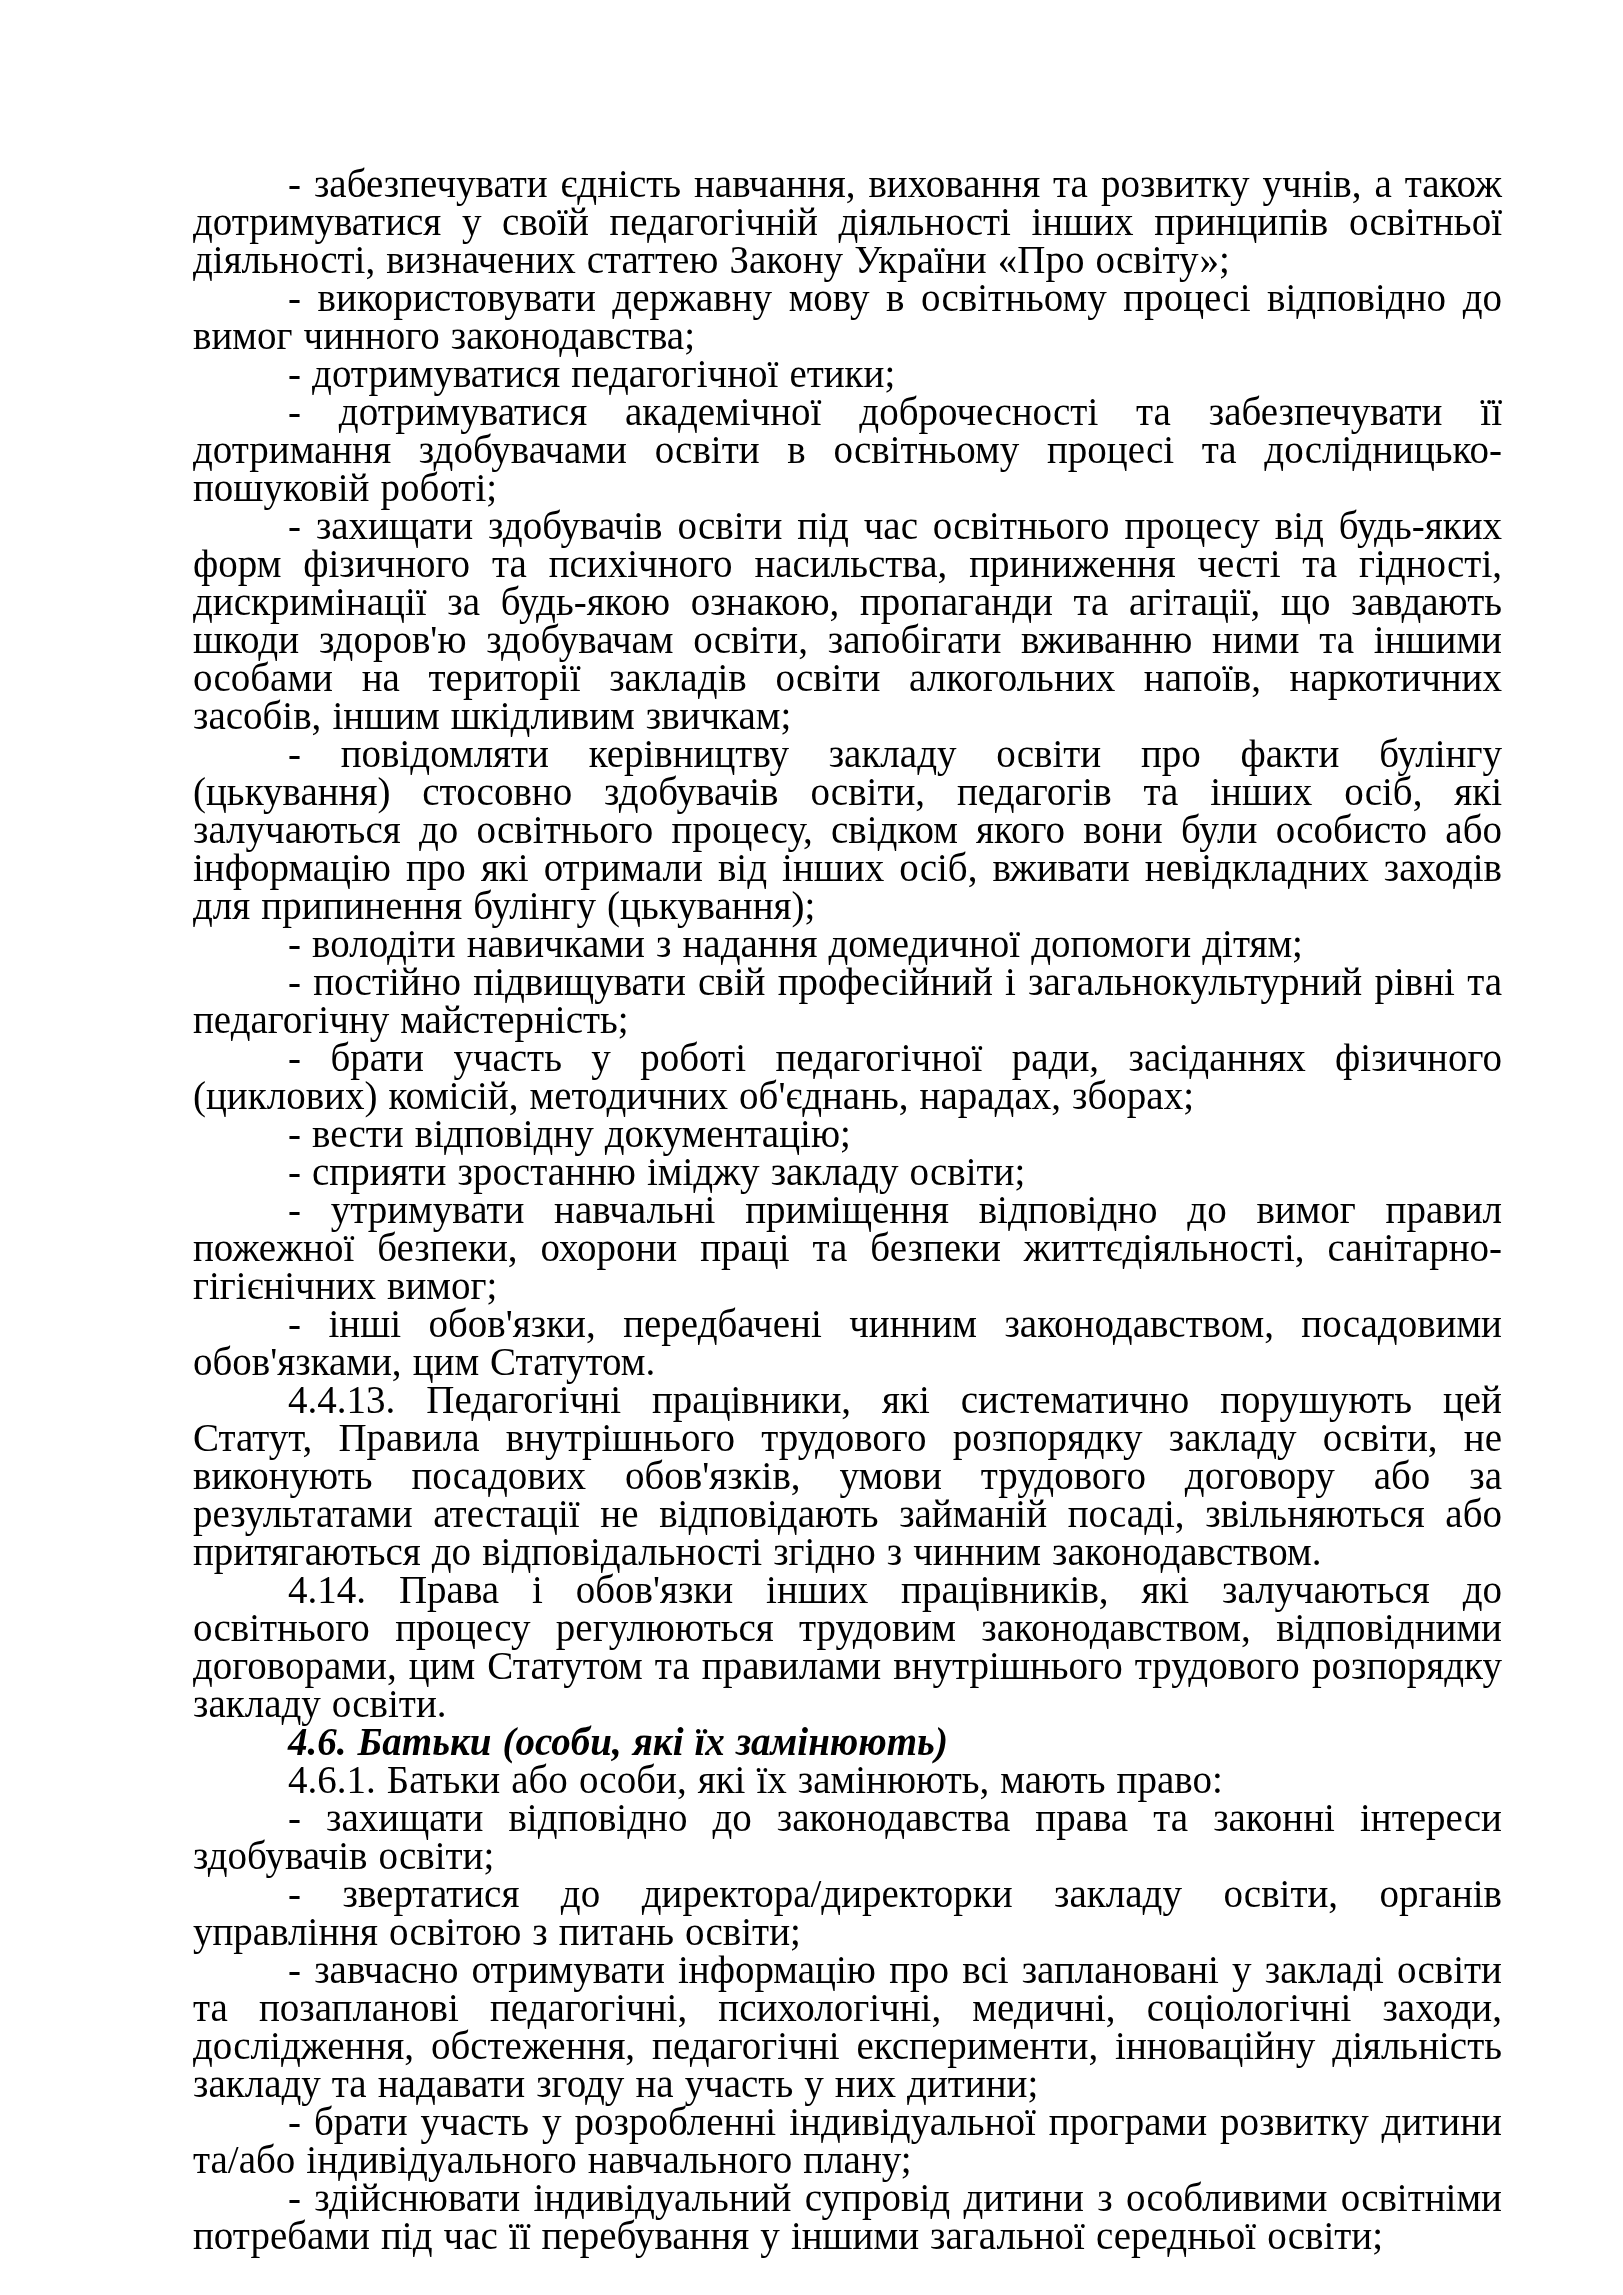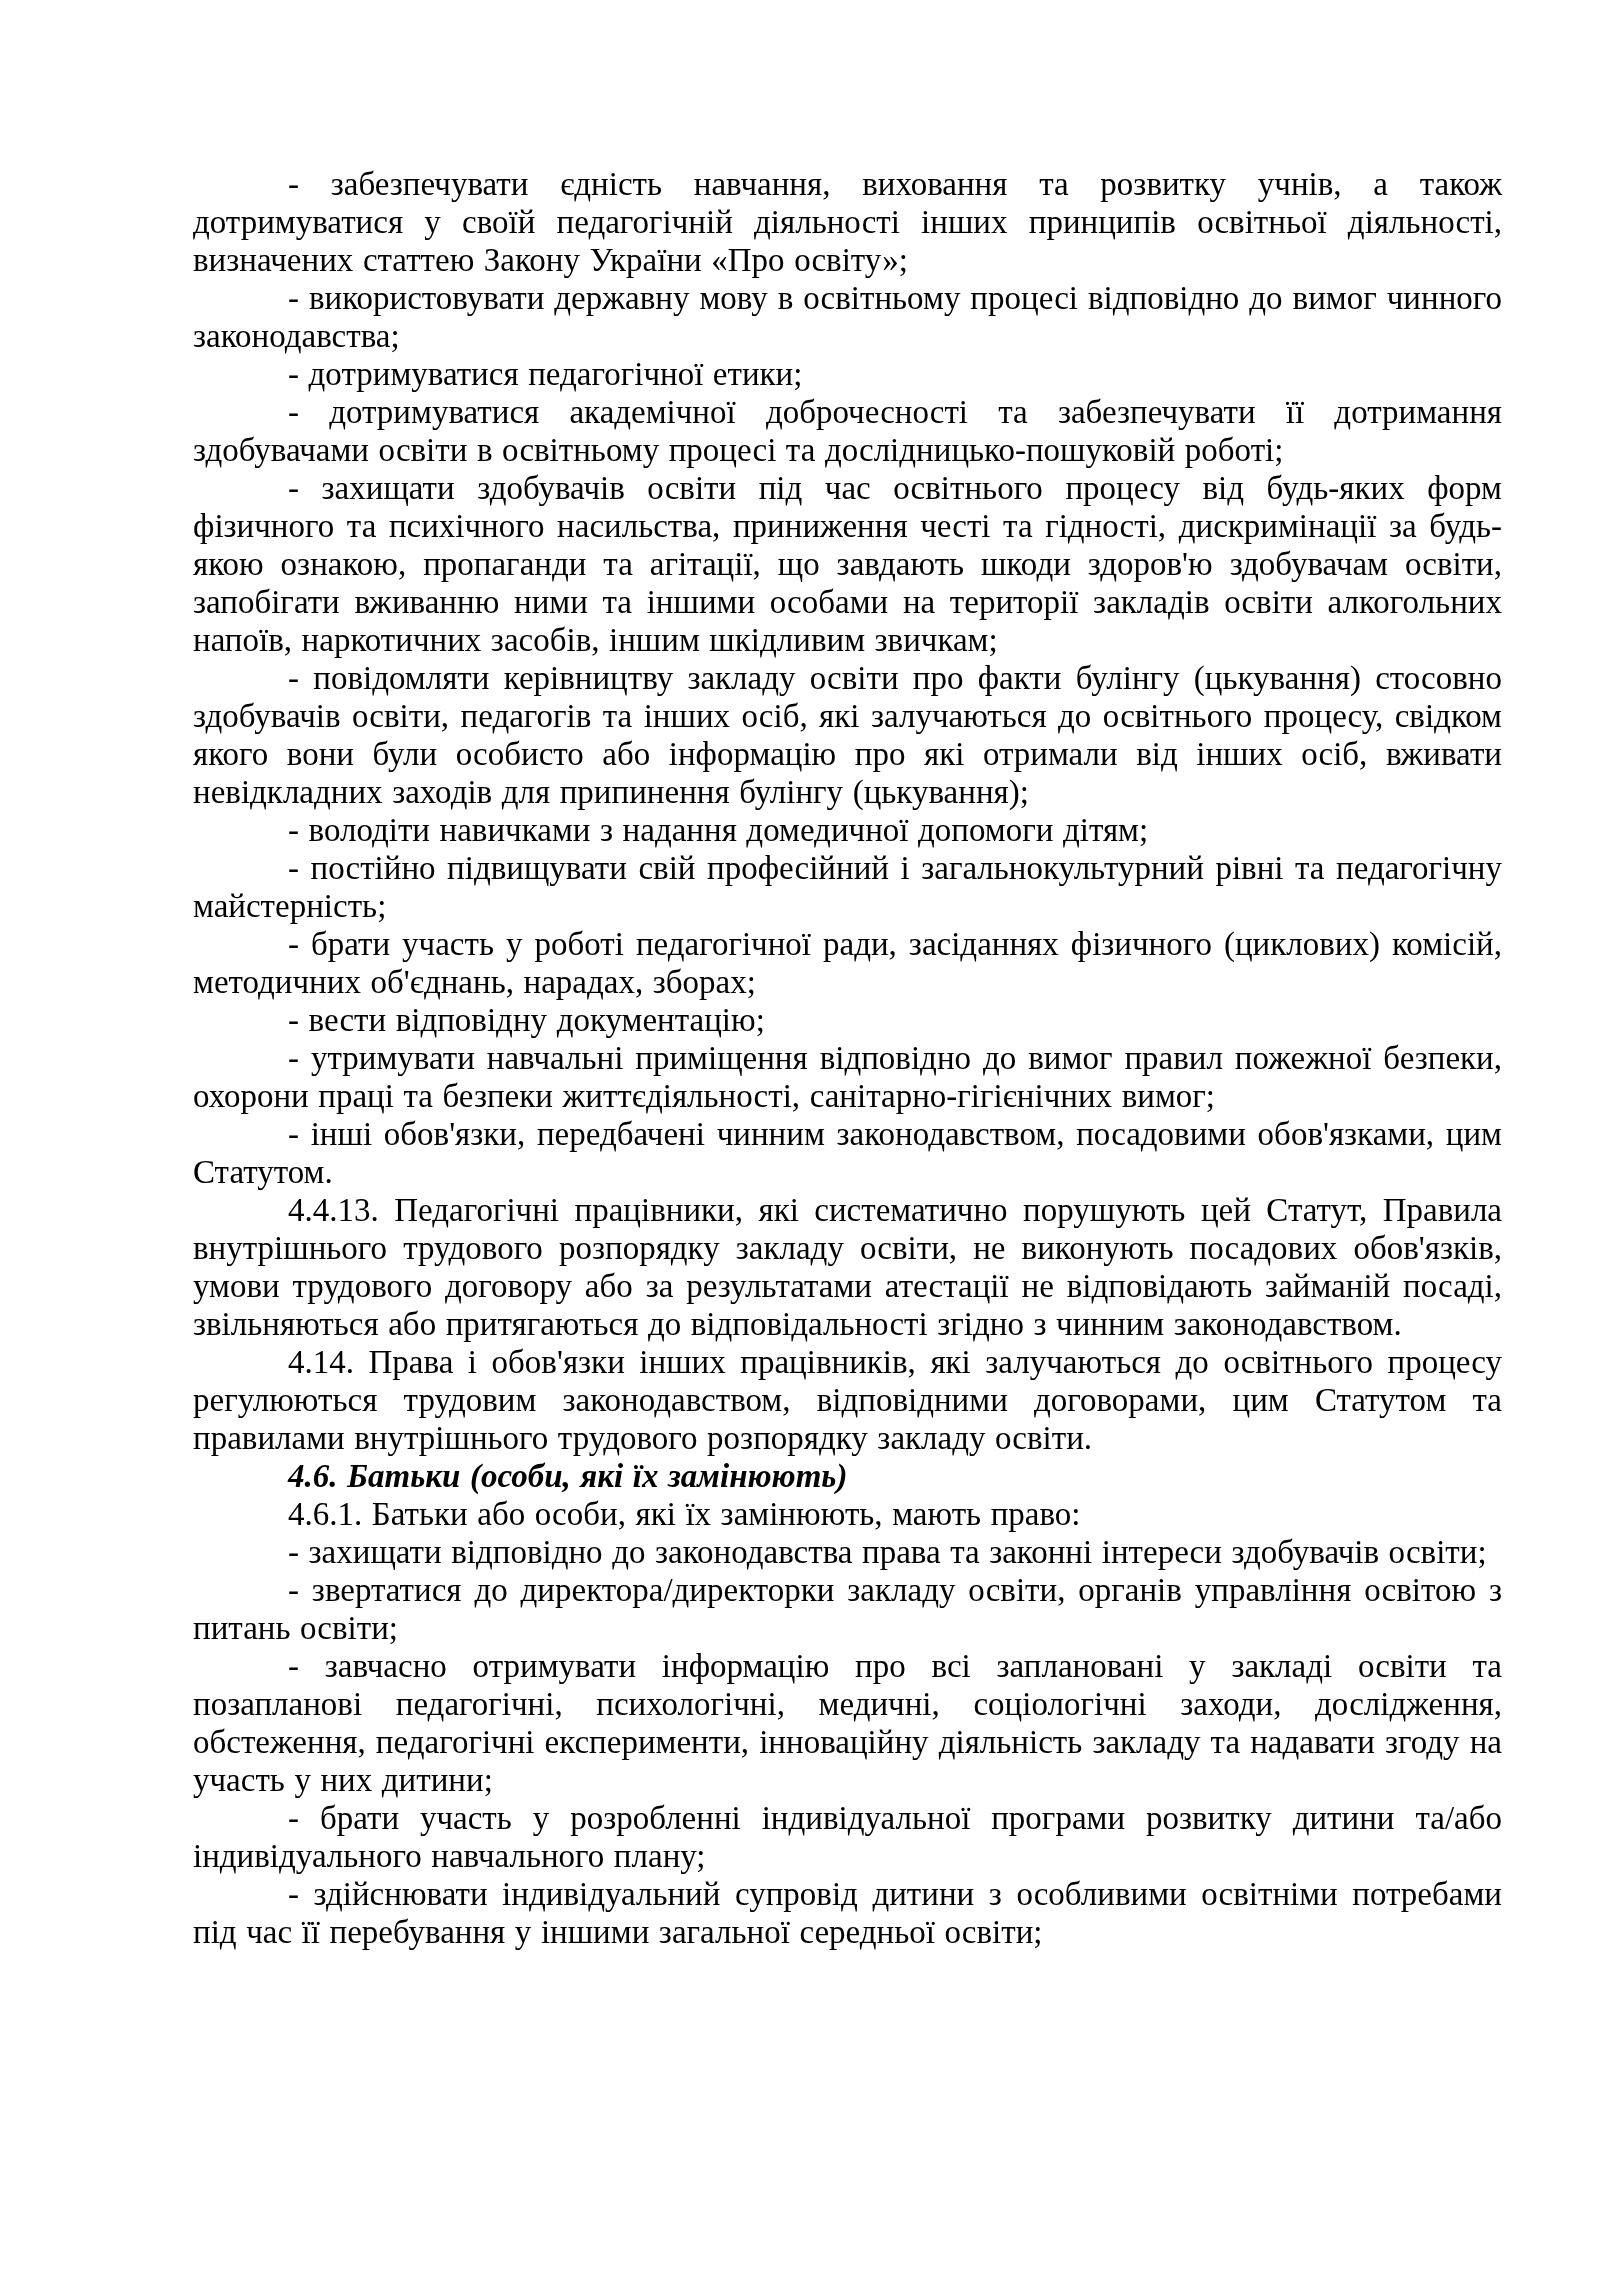--- a/index.html
+++ b/index.html
@@ -13,21 +13,21 @@
     height: 2295px;
     background: #ffffff;
     box-sizing: border-box;
     padding: 165px 121px 131px 193px;
     font-family: "Liberation Serif", "DejaVu Serif", serif;
     color: #000000;
     overflow: hidden;
   }
   .para {
     margin: 0;
-    font-size: 33px;
+    font-size: 39px;
     line-height: 38px;
     text-align: justify;
     text-indent: 95px;
     word-spacing: 1.3px;
   }
   .para.bold {
     font-weight: bold;
     font-style: italic;
   }
 </style>
@@ -38,20 +38,21 @@
   <p class="para">- забезпечувати єдність навчання, виховання та розвитку учнів, а також дотримуватися у своїй педагогічній діяльності інших принципів освітньої діяльності, визначених статтею Закону України «Про освіту»;</p>
   <p class="para">- використовувати державну мову в освітньому процесі відповідно до вимог чинного законодавства;</p>
   <p class="para">- дотримуватися педагогічної етики;</p>
   <p class="para">- дотримуватися академічної доброчесності та забезпечувати її дотримання здобувачами освіти в освітньому процесі та дослідницько-пошуковій роботі;</p>
   <p class="para">- захищати здобувачів освіти під час освітнього процесу від будь-яких форм фізичного та психічного насильства, приниження честі та гідності, дискримінації за будь-якою ознакою, пропаганди та агітації, що завдають шкоди здоров'ю здобувачам освіти, запобігати вживанню ними та іншими особами на території закладів освіти алкогольних напоїв, наркотичних засобів, іншим шкідливим звичкам;</p>
   <p class="para">- повідомляти керівництву закладу освіти про факти булінгу (цькування) стосовно здобувачів освіти, педагогів та інших осіб, які залучаються до освітнього процесу, свідком якого вони були особисто або інформацію про які отримали від інших осіб, вживати невідкладних заходів для припинення булінгу (цькування);</p>
   <p class="para">- володіти навичками з надання домедичної допомоги дітям;</p>
   <p class="para">- постійно підвищувати свій професійний і загальнокультурний рівні та педагогічну майстерність;</p>
   <p class="para">- брати участь у роботі педагогічної ради, засіданнях фізичного (циклових) комісій, методичних об'єднань, нарадах, зборах;</p>
   <p class="para">- вести відповідну документацію;</p>
+  <p class="para">- сприяти зростанню іміджу закладу освіти;</p>
   <p class="para">- утримувати навчальні приміщення відповідно до вимог правил пожежної безпеки, охорони праці та безпеки життєдіяльності, санітарно-гігієнічних вимог;</p>
   <p class="para">- інші обов'язки, передбачені чинним законодавством, посадовими обов'язками, цим Статутом.</p>
   <p class="para">4.4.13. Педагогічні працівники, які систематично порушують цей Статут, Правила внутрішнього трудового розпорядку закладу освіти, не виконують посадових обов'язків, умови трудового договору або за результатами атестації не відповідають займаній посаді, звільняються або притягаються до відповідальності згідно з чинним законодавством.</p>
   <p class="para">4.14. Права і обов'язки інших працівників, які залучаються до освітнього процесу регулюються трудовим законодавством, відповідними договорами, цим Статутом та правилами внутрішнього трудового розпорядку закладу освіти.</p>
   <p class="para bold">4.6. Батьки (особи, які їх замінюють)</p>
   <p class="para">4.6.1. Батьки або особи, які їх замінюють, мають право:</p>
   <p class="para">- захищати відповідно до законодавства права та законні інтереси здобувачів освіти;</p>
   <p class="para">- звертатися до директора/директорки закладу освіти, органів управління освітою з питань освіти;</p>
   <p class="para">- завчасно отримувати інформацію про всі заплановані у закладі освіти та позапланові педагогічні, психологічні, медичні, соціологічні заходи, дослідження, обстеження, педагогічні експерименти, інноваційну діяльність закладу та надавати згоду на участь у них дитини;</p>
   <p class="para">- брати участь у розробленні індивідуальної програми розвитку дитини та/або індивідуального навчального плану;</p>

